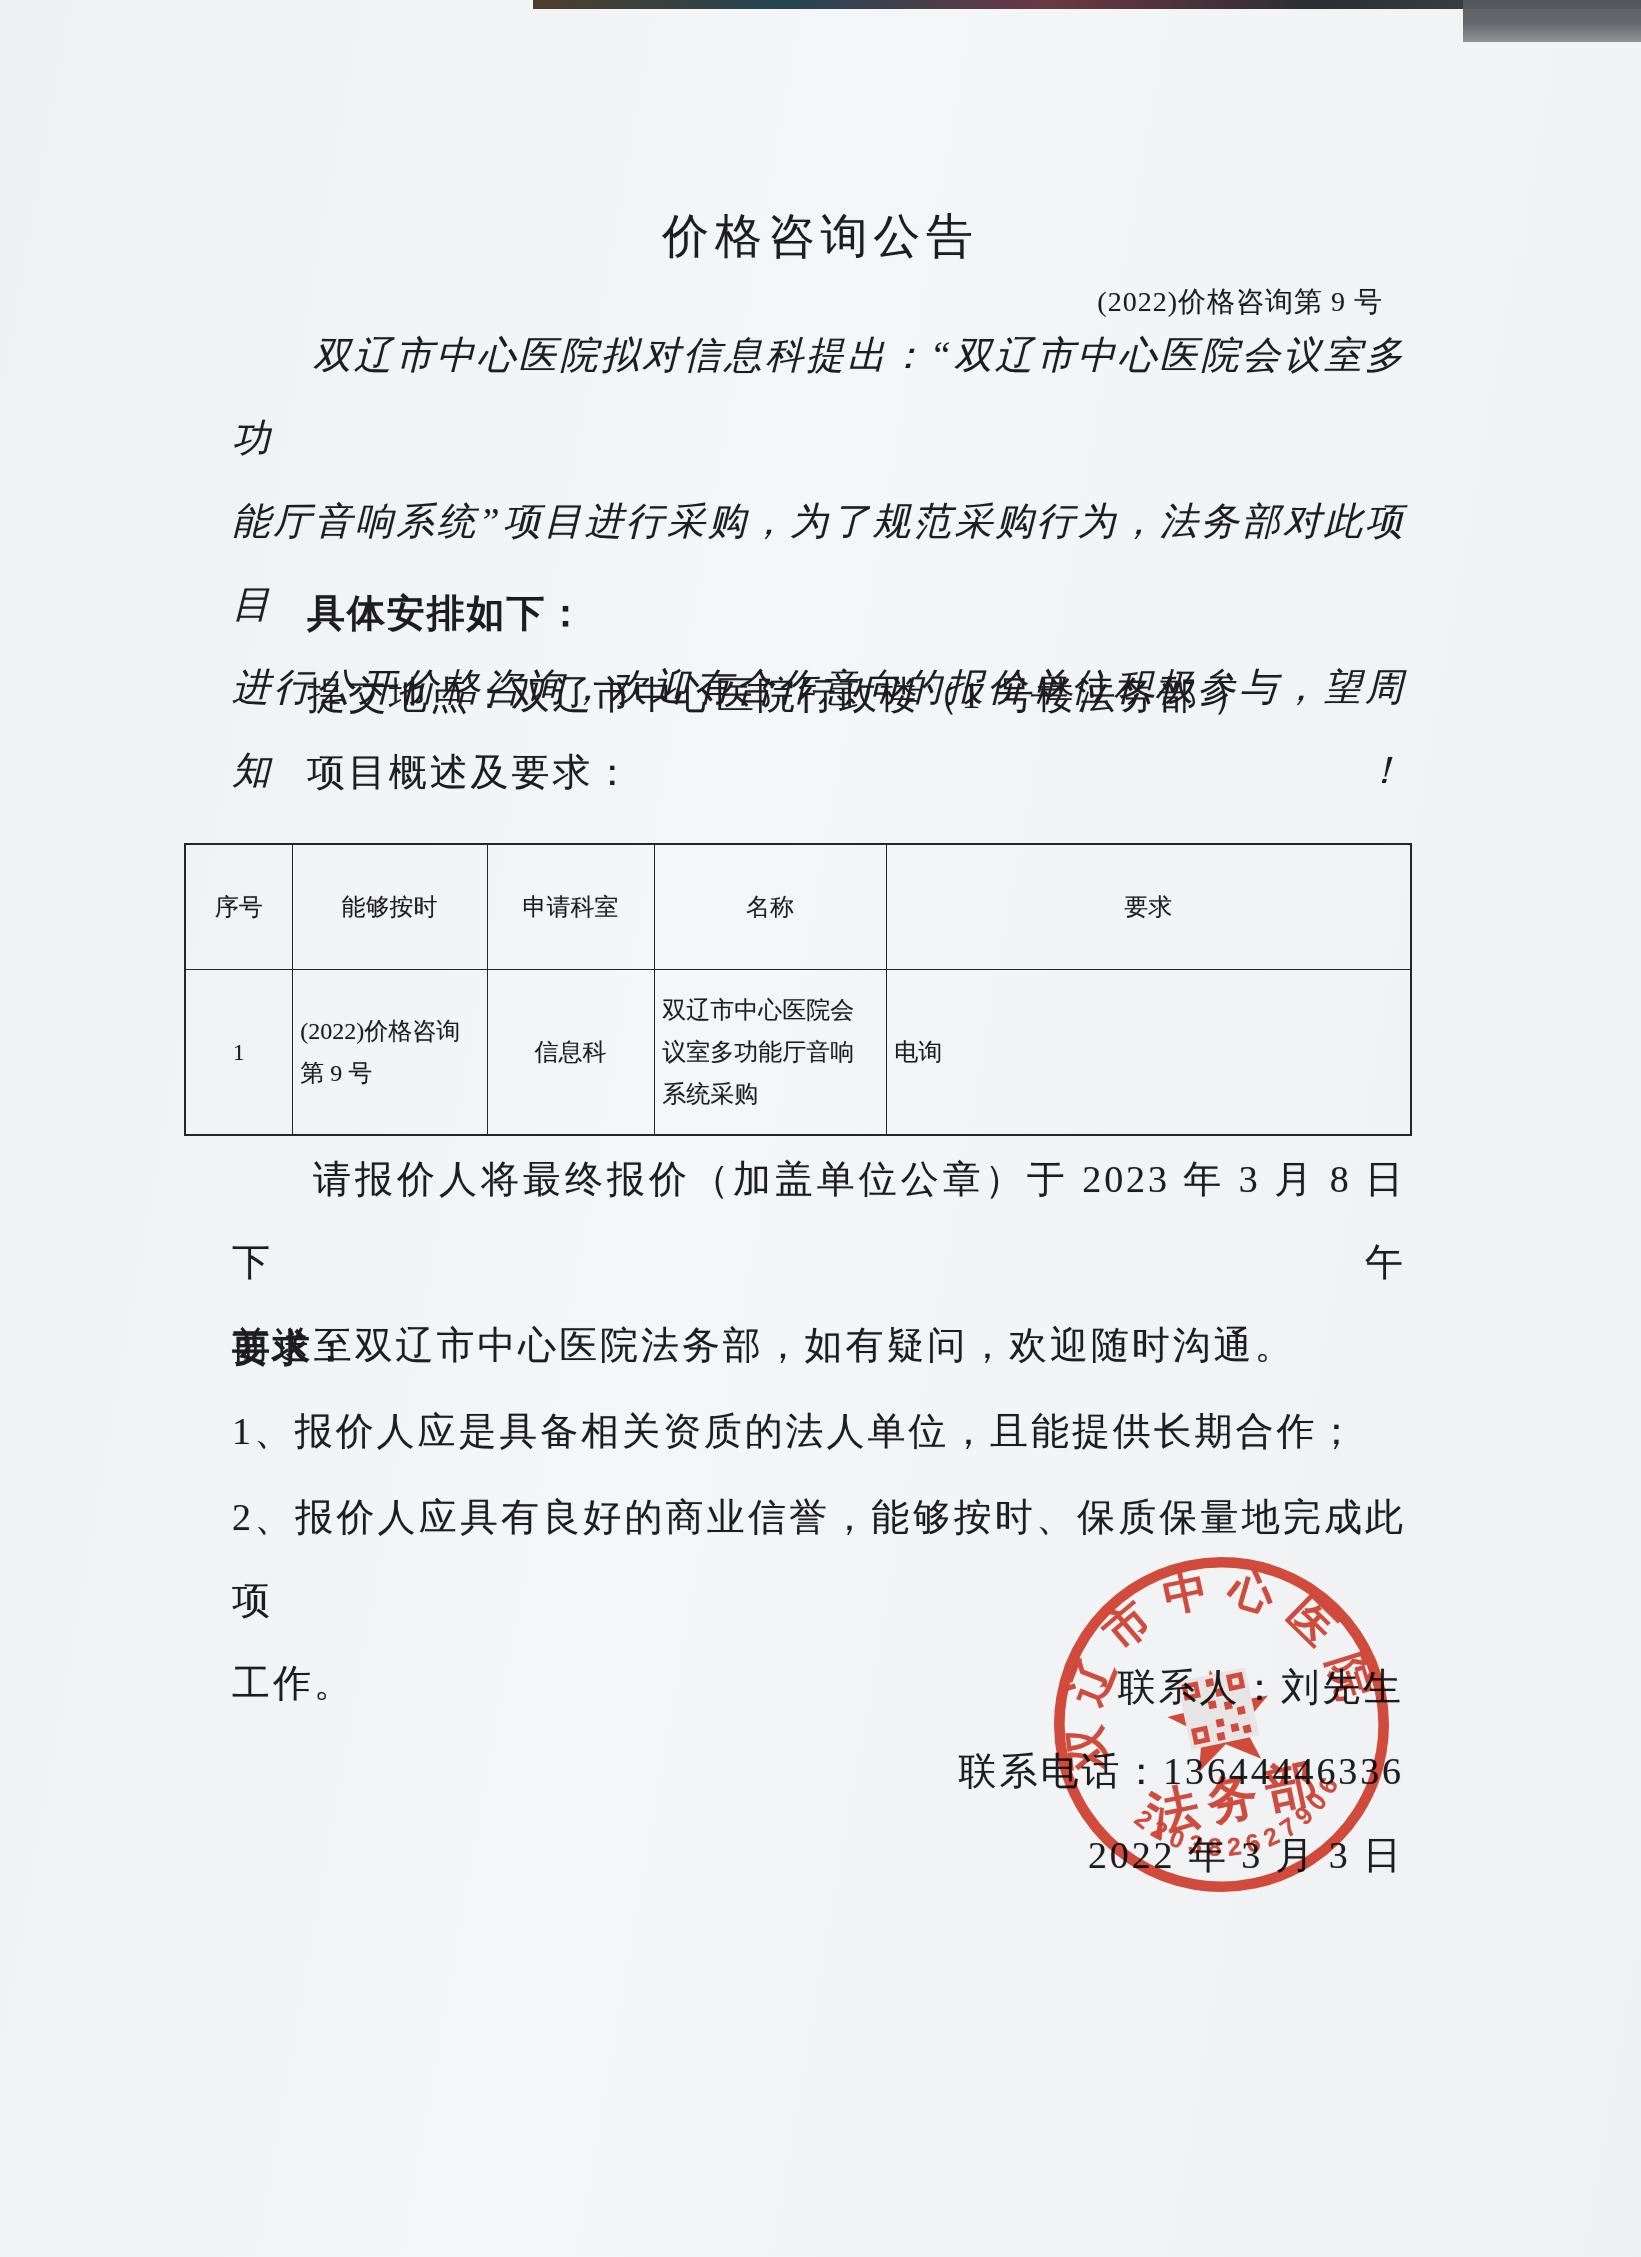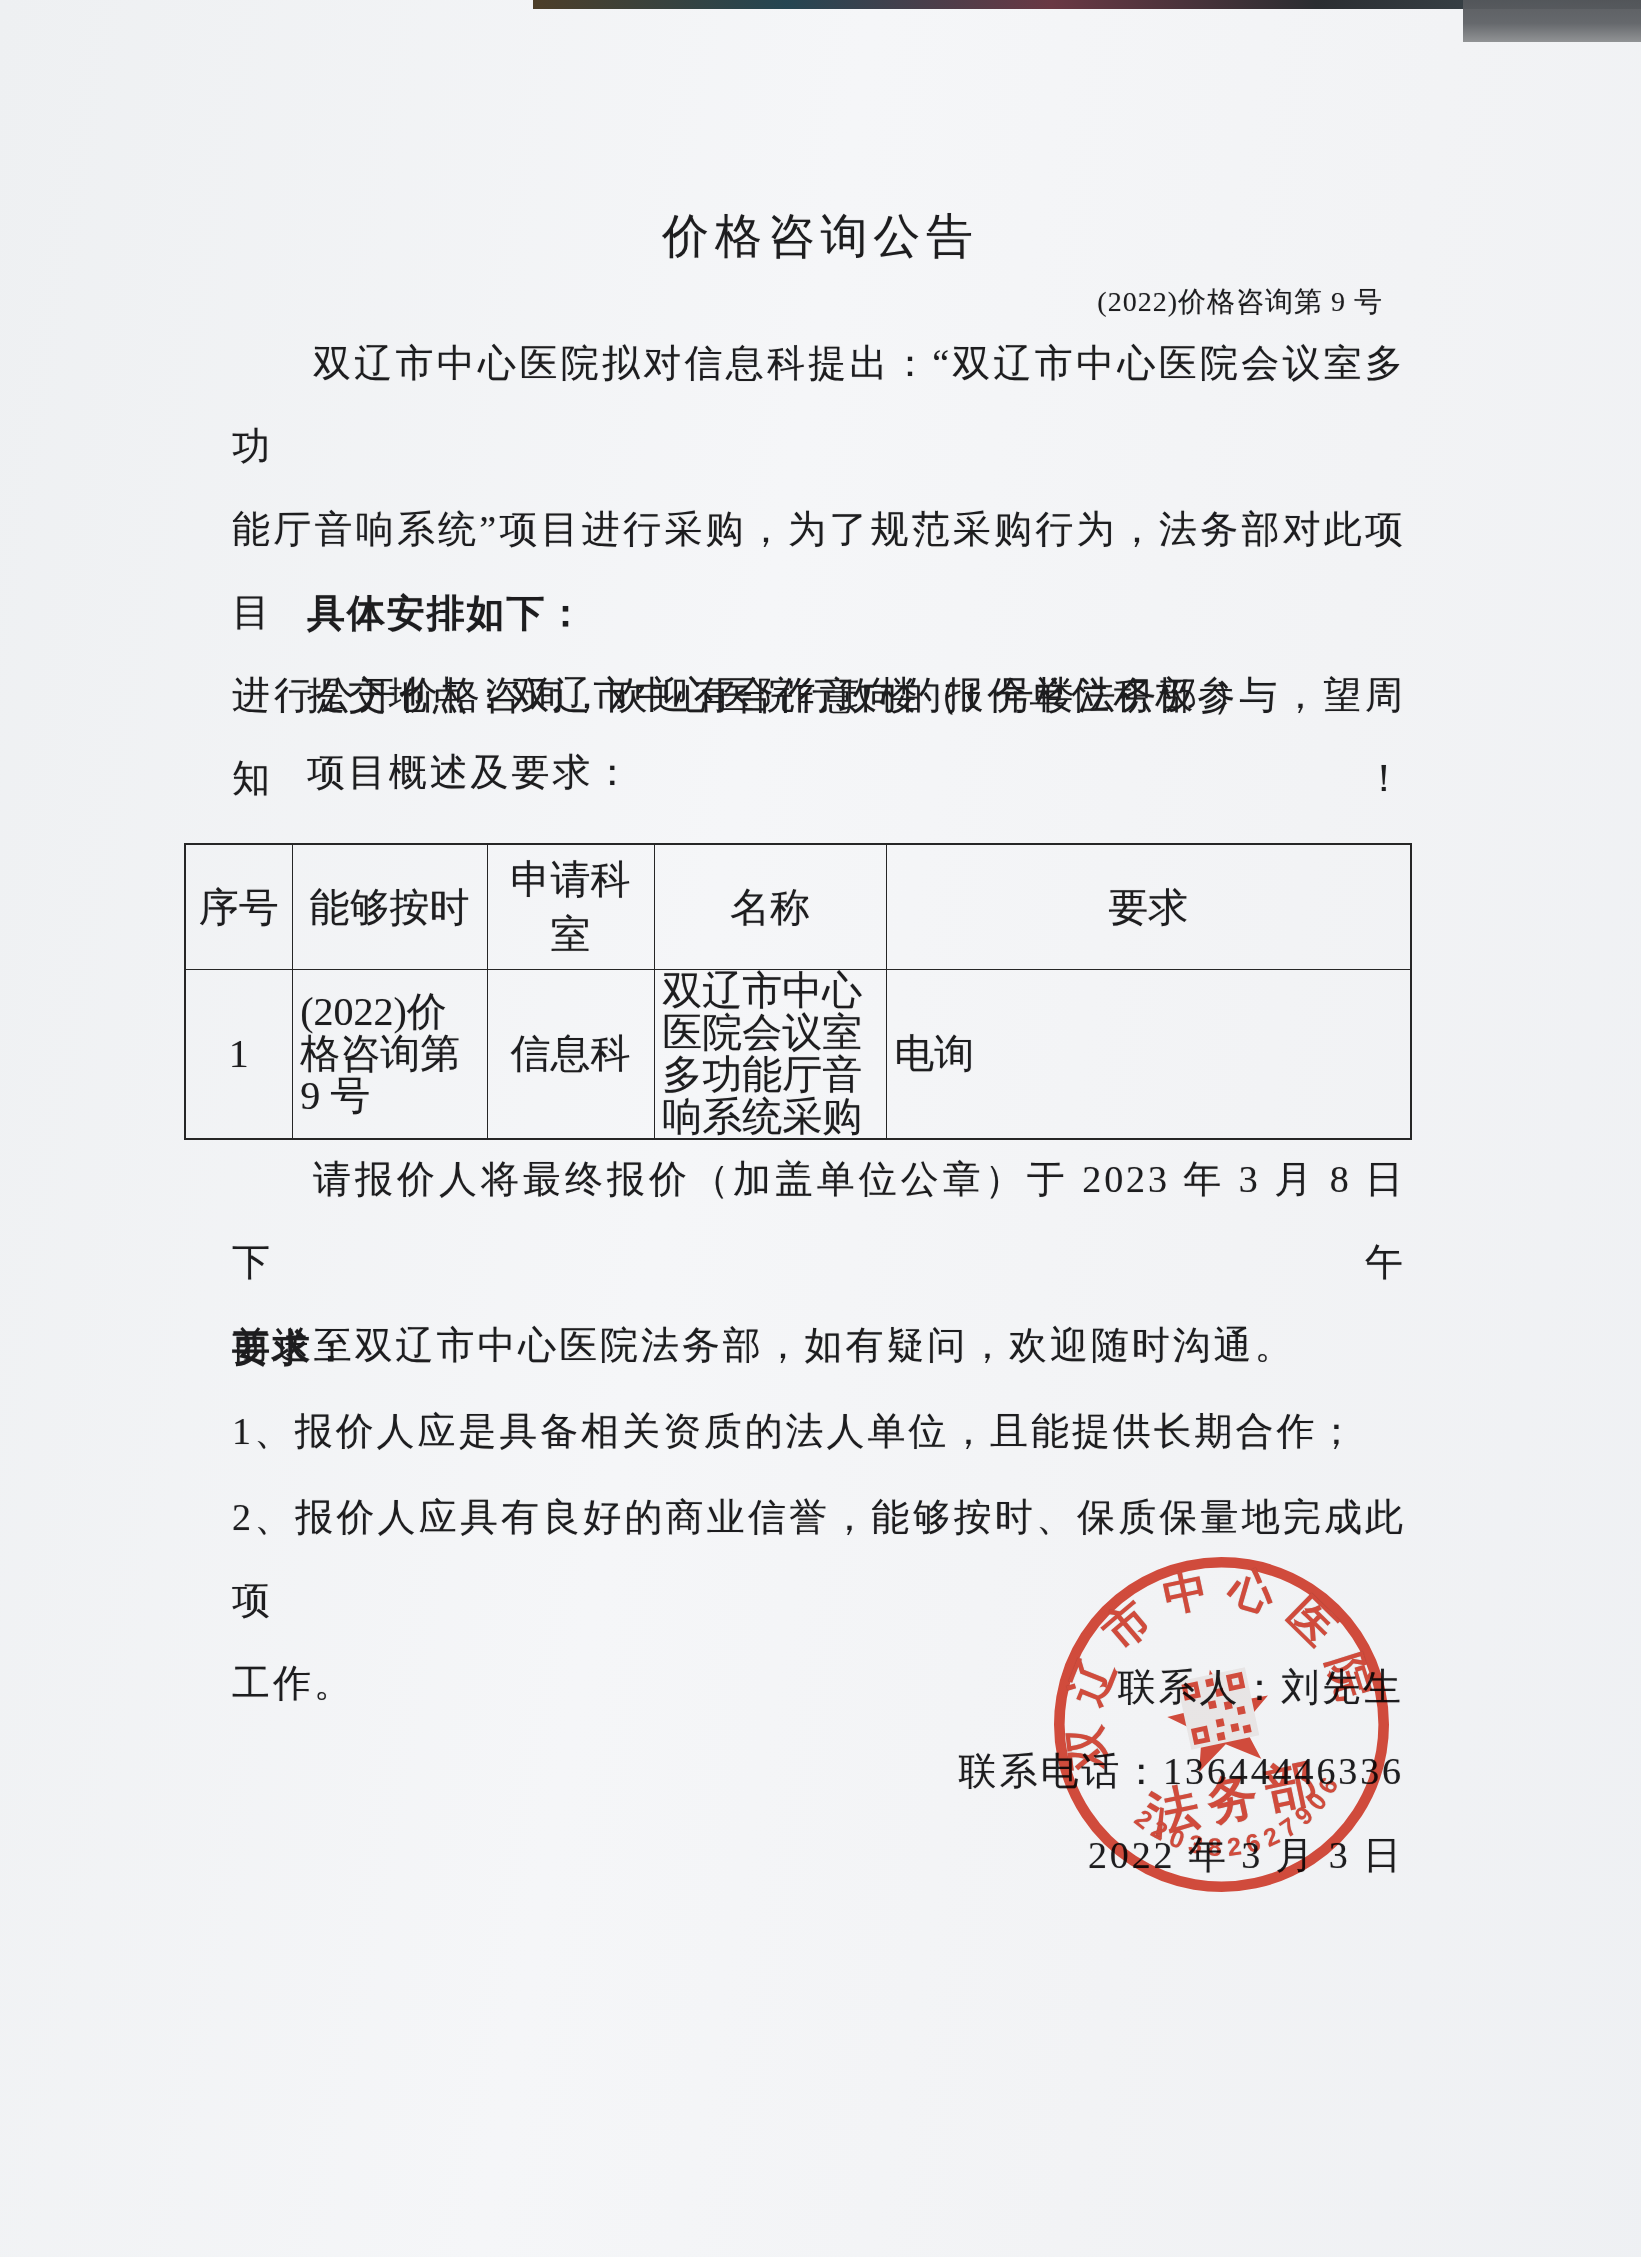--- a/index.html
+++ b/index.html
@@ -18,36 +18,36 @@
   .scan-corner{position:absolute;top:0;left:1463px;right:0;height:42px;
     background:linear-gradient(180deg,#54575b 0%,#5e6165 55%,#8c8e90 100%);opacity:.95;}
   .scan-rightshade{position:absolute;top:0;right:0;bottom:0;width:25px;
     background:linear-gradient(270deg,rgba(40,44,50,.14),rgba(40,44,50,0));}
   .blk{position:absolute;}
   .line{font-size:38px;line-height:83px;letter-spacing:2.9px;}
   .just{text-align:justify;text-align-last:justify;}
   .title{top:196px;left:0;width:1641px;text-align:center;font-size:47px;line-height:81px;letter-spacing:5.8px;}
   .docnum{top:275px;right:303px;font-size:28px;line-height:54px;letter-spacing:1px;}
   .para{left:232px;width:1174px;}
-  .p1{top:322px;}
+  .p1{top:314px;font-style:italic;}
   .p2{top:1138px;}
   .heading{font-weight:700;letter-spacing:1.9px;}
   .arrange{top:572px;left:232px;text-indent:75px;}
   .submit{top:654px;left:232px;text-indent:75px;}
   .overview{top:731px;left:232px;text-indent:75px;}
   .reqhead{top:1307px;left:232px;}
   .item1{top:1390px;left:232px;}
   .item2{top:1476px;left:232px;width:1174px;}
   .contact{top:1645px;right:282px;text-align:right;}
   .contact .line{line-height:84px;}
   .note{top:1979px;left:232px;}
   
   .tblwrap{top:843px;left:184px;width:1226px;}
   table.tbl{border-collapse:collapse;table-layout:fixed;width:1226px;
-    font-size:40px;letter-spacing:0;border:2.9px solid #262626;}
+    font-size:24px;letter-spacing:0;border:2.9px solid #262626;}
   .tbl th,.tbl td{border:1.9px solid #262626;font-weight:400;padding:0 7.7px;vertical-align:middle;}
   .tbl th{height:124px;text-align:center;}
   .tbl td{height:164px;line-height:42px;}
   .c-center{text-align:center;}
   .c-left{text-align:left;}
   
   .stamp{position:absolute;top:1483px;left:985px;width:473px;height:483px;
     mix-blend-mode:multiply;opacity:.9;}
   .indent2{ text-indent:81px; }
 </style>

